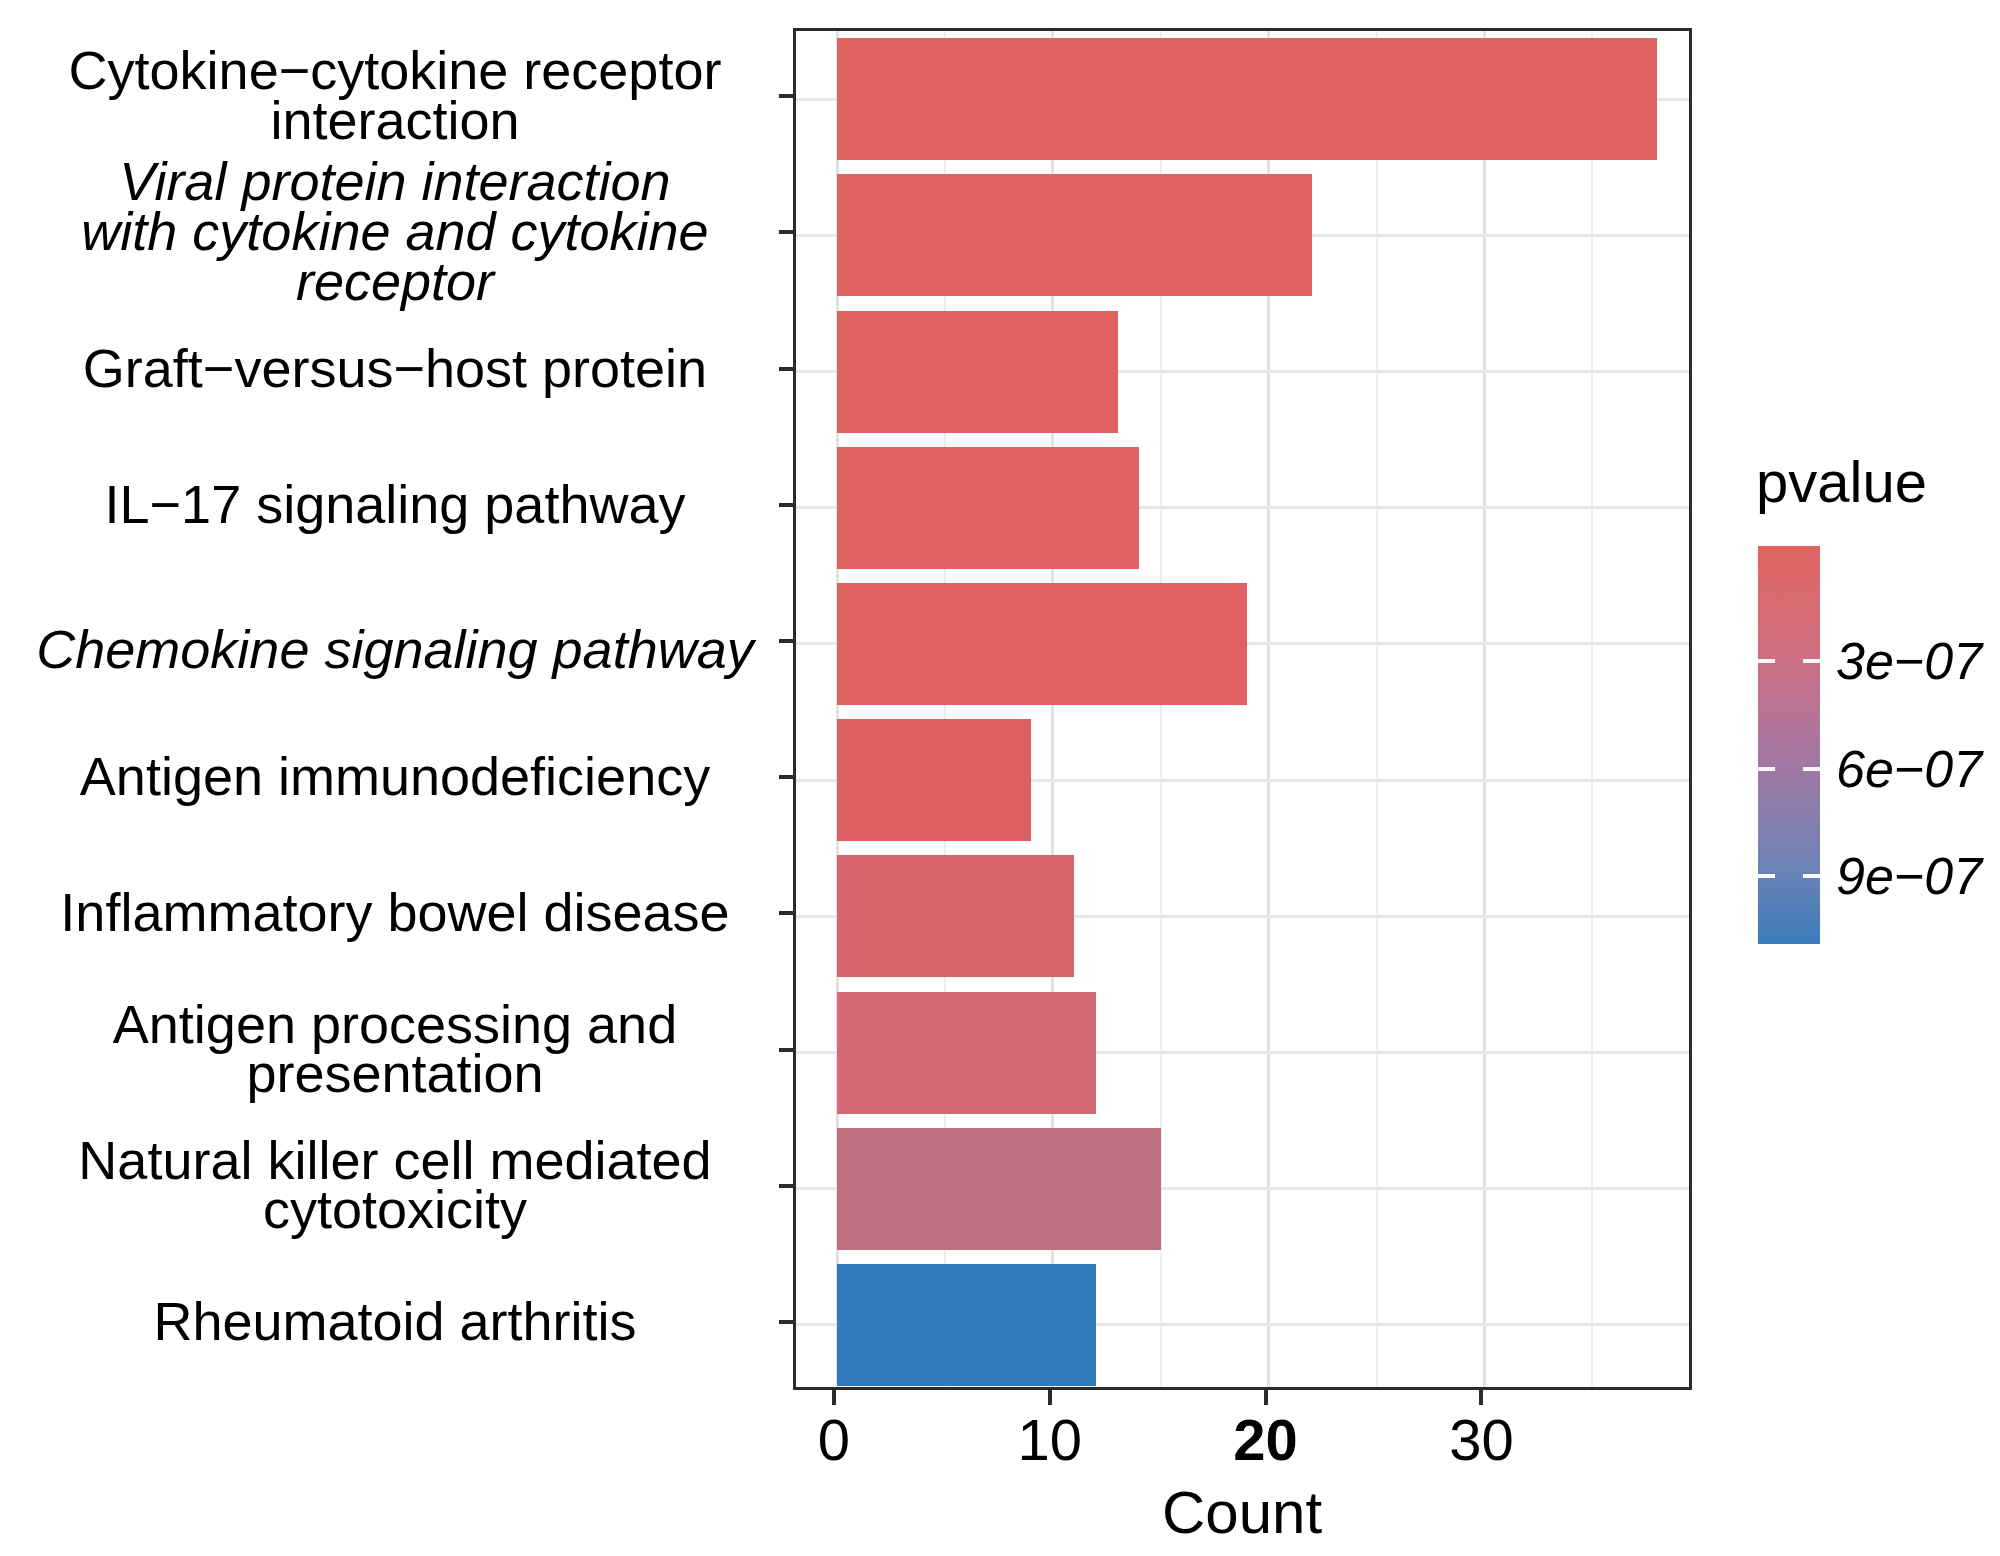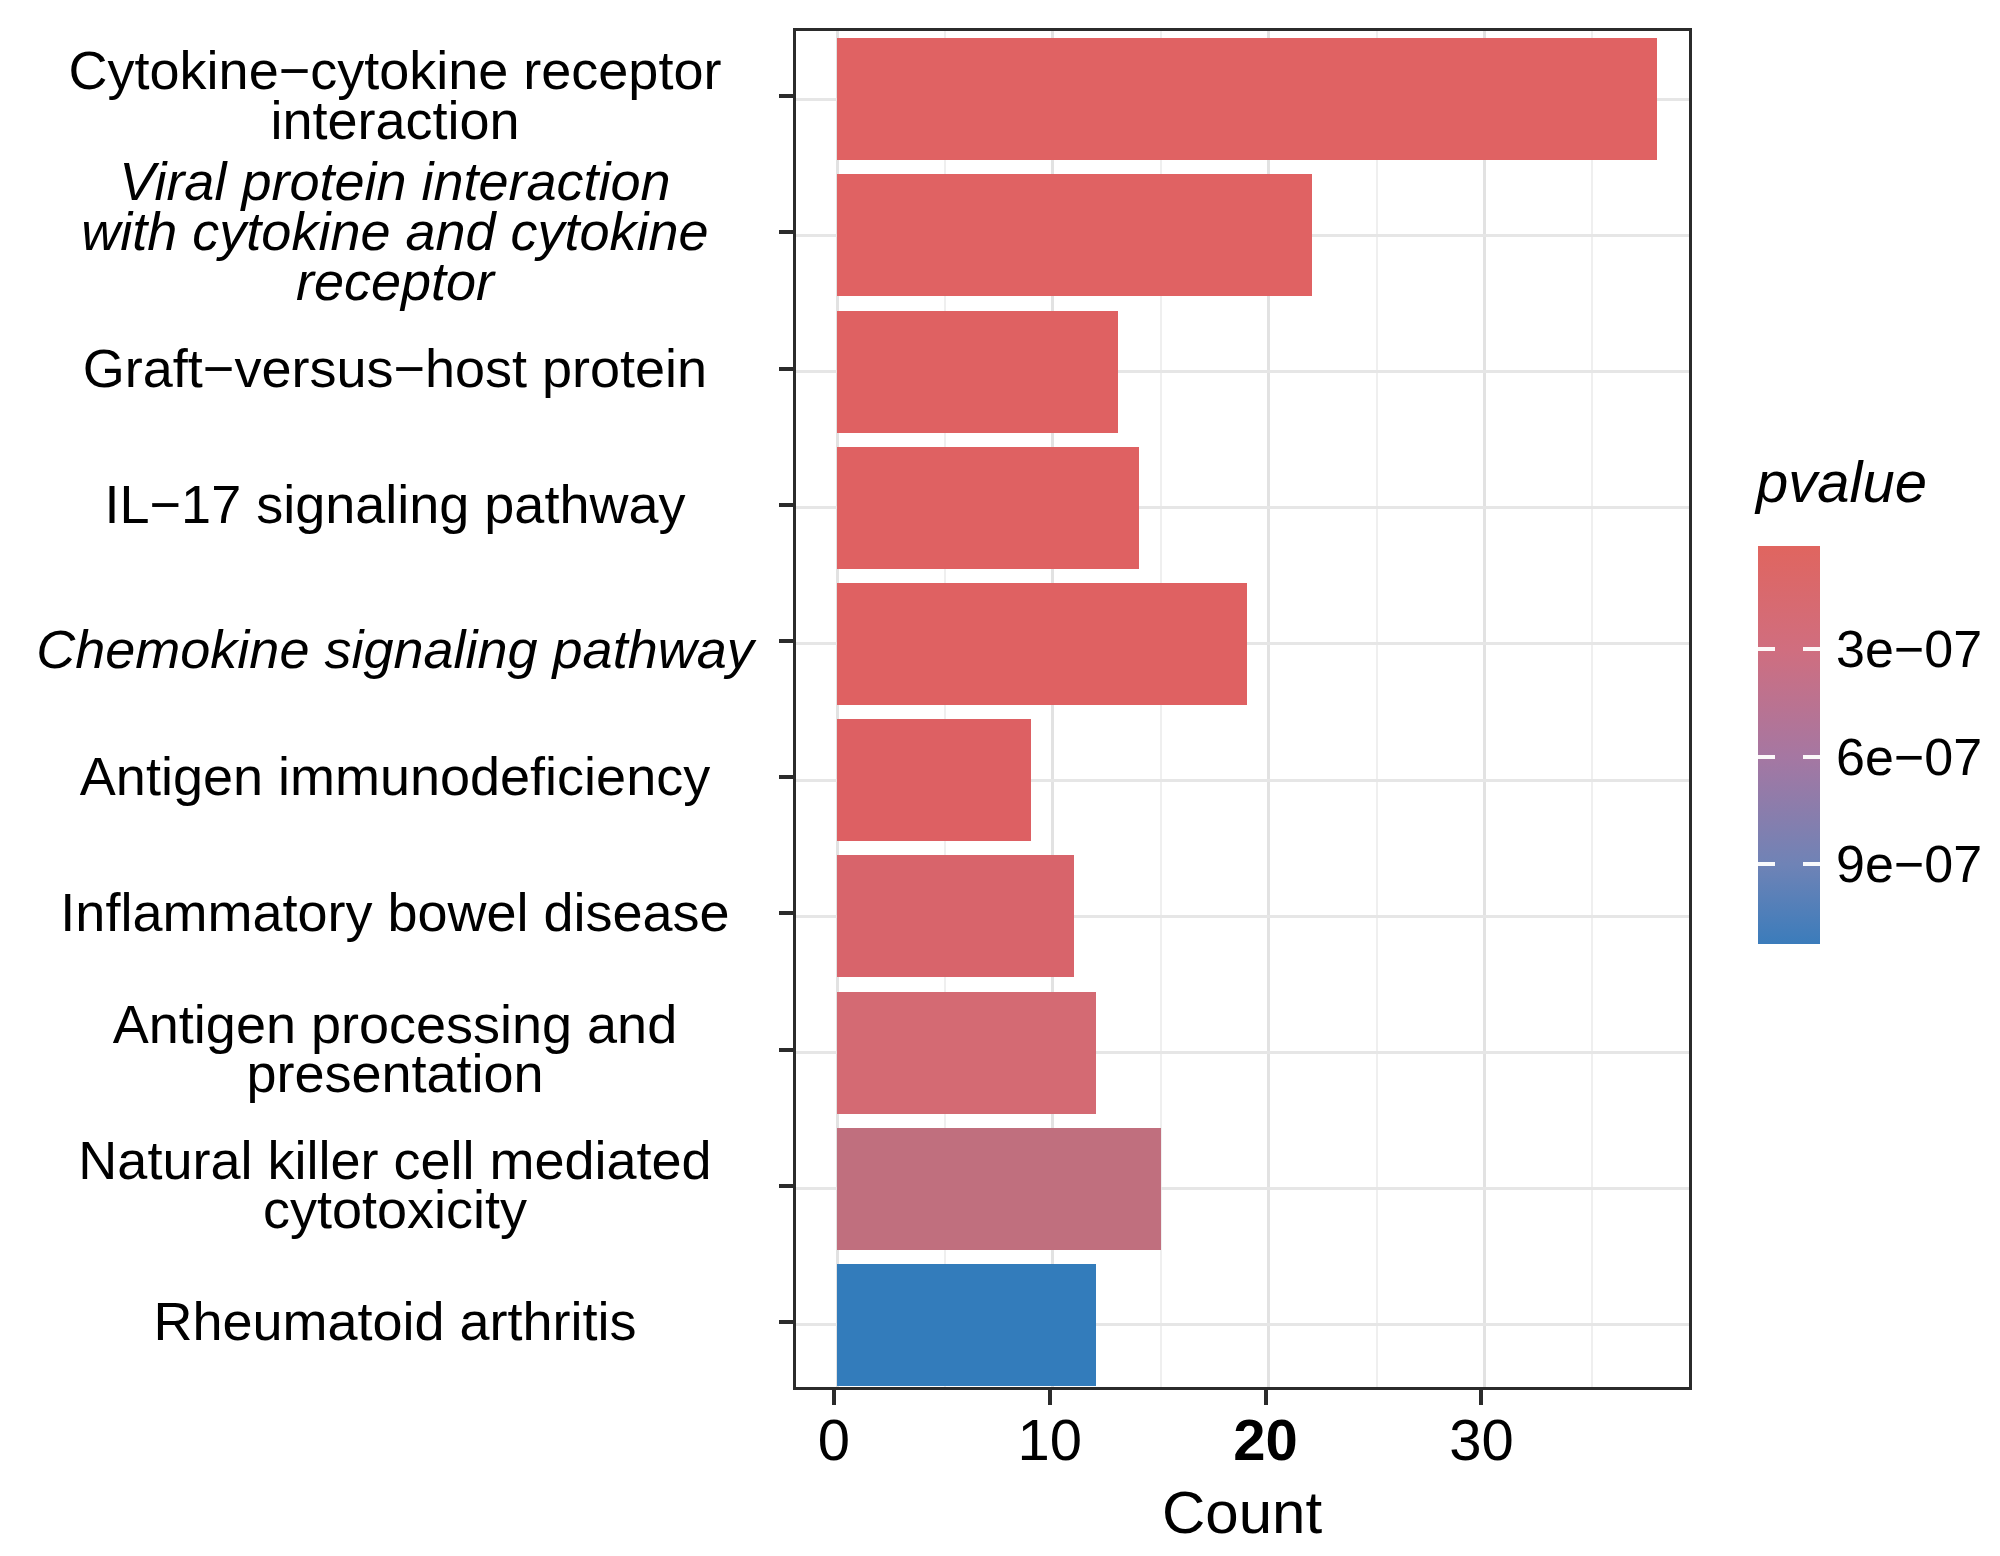--- a/index.html
+++ b/index.html
@@ -46,21 +46,21 @@
     color: #000000;
   }
   .axis-title-x {
     position: absolute;
     top: 1478px; left: 1242px;
     transform: translateX(-50%);
     font-size: 60px;
     color: #000000;
   }
   .legend { position: absolute; left: 1740px; top: 440px; width: 260px; height: 620px; }
-  .legend-title { position: absolute; left: 16px; top: 8px; font-size: 58px; color: #000000; font-style: italic; }
+  .legend-title { position: absolute; left: 16px; top: 8px; font-size: 58px; color: #000000; }
   .colorbar {
     position: absolute;
     left: 18px; top: 106px;
     width: 62px; height: 398px;
   }
   .cb-tick { position: absolute; height: 4px; width: 17px; background: rgba(255,255,255,0.95); }
   .cb-label {
     position: absolute; left: 96px; width: 180px;
     font-size: 52px; color: #000000;
     transform: translateY(-50%);
@@ -135,21 +135,21 @@
       <div class="xtick-label" style="left: 1049.8px;">10</div>
       <div class="xtick" style="left: 1263.6px;"></div>
       <div class="xtick-label" style="left: 1265.6px; font-weight: bold;">20</div>
       <div class="xtick" style="left: 1479.4px;"></div>
       <div class="xtick-label" style="left: 1481.4px;">30</div>
     </div>
   <div class="axis-title-x">Count</div>
   <div class="legend">
     <div class="legend-title">pvalue</div>
     <div class="colorbar" id="colorbar" style="background: linear-gradient(rgb(224, 101, 95) 0%, rgb(208, 110, 127) 26%, rgb(165, 119, 162) 53%, rgb(111, 131, 182) 80%, rgb(59, 124, 187) 100%);"></div>
-    <div id="cb-annot" style="position: absolute; left: 0px; top: 0px; width: 100%; height: 100%;">
+    <div id="cb-annot" style="position: absolute; left: 0px; top: 12px; width: 100%; height: 100%; font-style: italic;">
         <div class="cb-tick" style="left: 18px; top: 207.48px;"></div>
         <div class="cb-tick" style="left: 63px; top: 207.48px;"></div>
         <div class="cb-label" style="top: 209.48px;">3e−07</div>
         <div class="cb-tick" style="left: 18px; top: 314.94px;"></div>
         <div class="cb-tick" style="left: 63px; top: 314.94px;"></div>
         <div class="cb-label" style="top: 316.94px;">6e−07</div>
         <div class="cb-tick" style="left: 18px; top: 422.4px;"></div>
         <div class="cb-tick" style="left: 63px; top: 422.4px;"></div>
         <div class="cb-label" style="top: 424.4px;">9e−07</div>
       </div>

